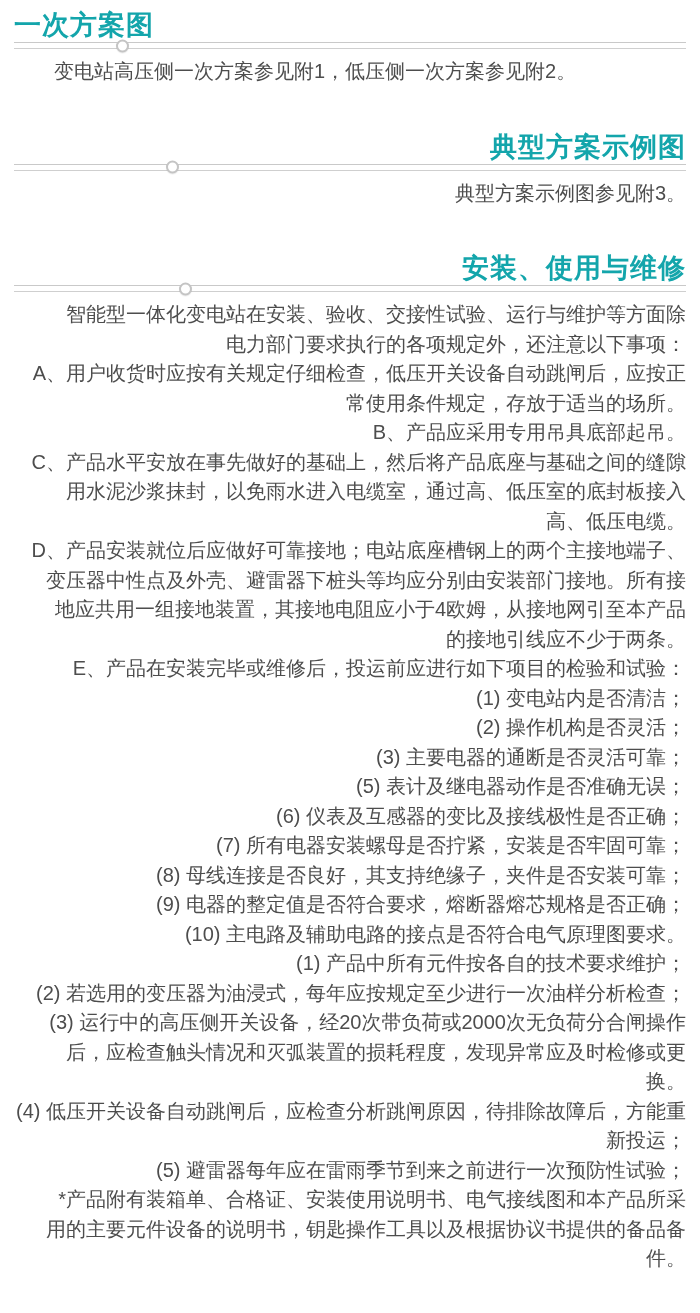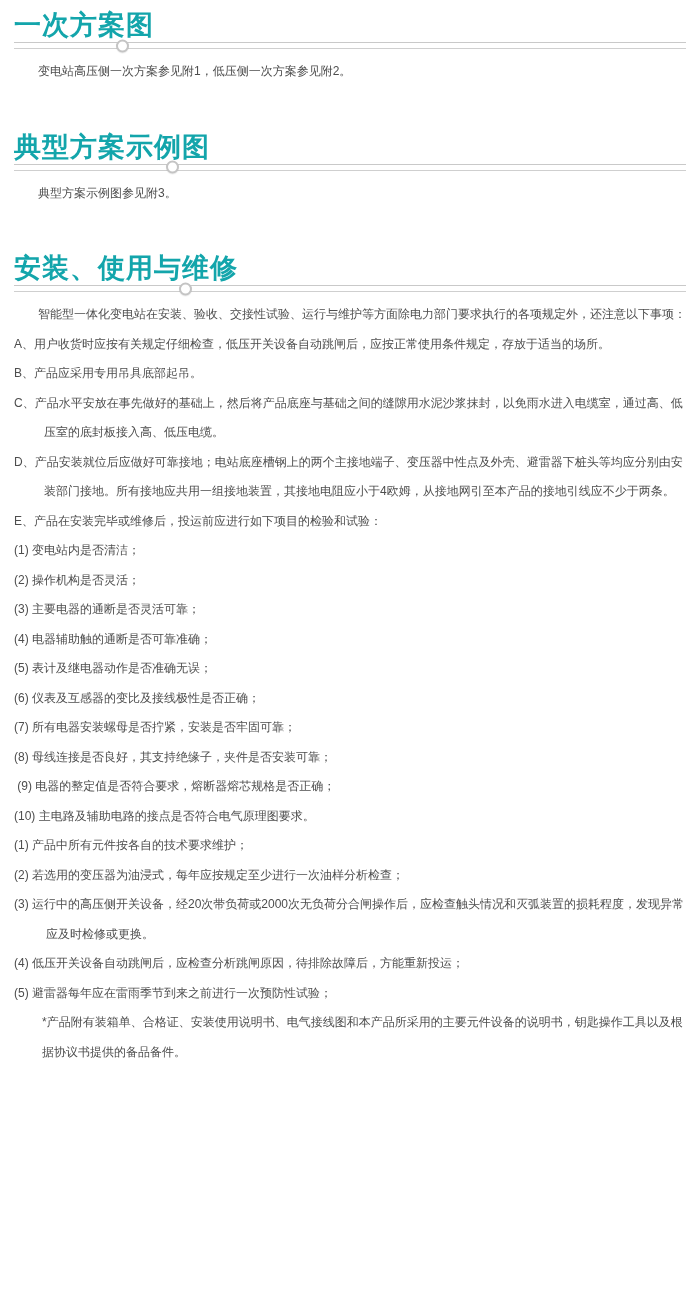--- a/index.html
+++ b/index.html
@@ -11,21 +11,21 @@
     position: relative;
     width: 700px;
     min-height: 1313px;
     box-sizing: border-box;
     padding: 12px 14px 18px 14px;
     background: #ffffff;
     font-family: "Liberation Sans", "DejaVu Sans", sans-serif;
     color: #4d4d4d;
   }
   .section { margin-top: 0; }
-  .section + .section { margin-top: 47px; }
+  .section + .section { margin-top: 47px; text-align: right; }
 
   .section-title {
     margin: 0;
     font-size: 27px;
     line-height: 26px;
     font-weight: bold;
     color: #13a5ab;
     letter-spacing: 1px;
   }
   .divider {
@@ -42,21 +42,21 @@
     width: 13px;
     height: 13px;
     box-sizing: border-box;
     border-radius: 50%;
     background: #ffffff;
     border: 2px solid #c4c4c4;
     box-shadow: 0 1px 1px rgba(0,0,0,0.08);
   }
   .section-body {
     margin-top: 8px;
-    font-size: 12px;
+    font-size: 20px;
     line-height: 29.5px;
   }
   .section:nth-of-type(4) .section-body { margin-top: 30px; }
 
   .block { margin: 0; }
   .block.indent { text-indent: 2em; }
   .block.hang   { padding-left: 30px; text-indent: -30px; }
   .block.num    { padding-left: 32px; text-indent: -32px; }
   .block.note   { padding-left: 28px; }
 </style>
@@ -94,21 +94,20 @@
     <div class="section-body">
         <p class="block indent">智能型一体化变电站在安装、验收、交接性试验、运行与维护等方面除电力部门要求执行的各项规定外，还注意以下事项：</p>
         <p class="block hang">A、用户收货时应按有关规定仔细检查，低压开关设备自动跳闸后，应按正常使用条件规定，存放于适当的场所。</p>
         <p class="block hang">B、产品应采用专用吊具底部起吊。</p>
         <p class="block hang">C、产品水平安放在事先做好的基础上，然后将产品底座与基础之间的缝隙用水泥沙浆抹封，以免雨水进入电缆室，通过高、低压室的底封板接入高、低压电缆。</p>
         <p class="block hang">D、产品安装就位后应做好可靠接地；电站底座槽钢上的两个主接地端子、变压器中性点及外壳、避雷器下桩头等均应分别由安装部门接地。所有接地应共用一组接地装置，其接地电阻应小于4欧姆，从接地网引至本产品的接地引线应不少于两条。</p>
         <p class="block hang">E、产品在安装完毕或维修后，投运前应进行如下项目的检验和试验：</p>
         <p class="block num">(1) 变电站内是否清洁；</p>
         <p class="block num">(2) 操作机构是否灵活；</p>
         <p class="block num">(3) 主要电器的通断是否灵活可靠；</p>
-        <p class="block num">(4) 电器辅助触的通断是否可靠准确；</p>
         <p class="block num">(5) 表计及继电器动作是否准确无误；</p>
         <p class="block num">(6) 仪表及互感器的变比及接线极性是否正确；</p>
         <p class="block num">(7) 所有电器安装螺母是否拧紧，安装是否牢固可靠；</p>
         <p class="block num">(8) 母线连接是否良好，其支持绝缘子，夹件是否安装可靠；</p>
         <p class="block num">&nbsp;(9) 电器的整定值是否符合要求，熔断器熔芯规格是否正确；</p>
         <p class="block num">(10) 主电路及辅助电路的接点是否符合电气原理图要求。</p>
         <p class="block num">(1) 产品中所有元件按各自的技术要求维护；</p>
         <p class="block num">(2) 若选用的变压器为油浸式，每年应按规定至少进行一次油样分析检查；</p>
         <p class="block num">(3) 运行中的高压侧开关设备，经20次带负荷或2000次无负荷分合闸操作后，应检查触头情况和灭弧装置的损耗程度，发现异常应及时检修或更换。</p>
         <p class="block num">(4) 低压开关设备自动跳闸后，应检查分析跳闸原因，待排除故障后，方能重新投运；</p>

